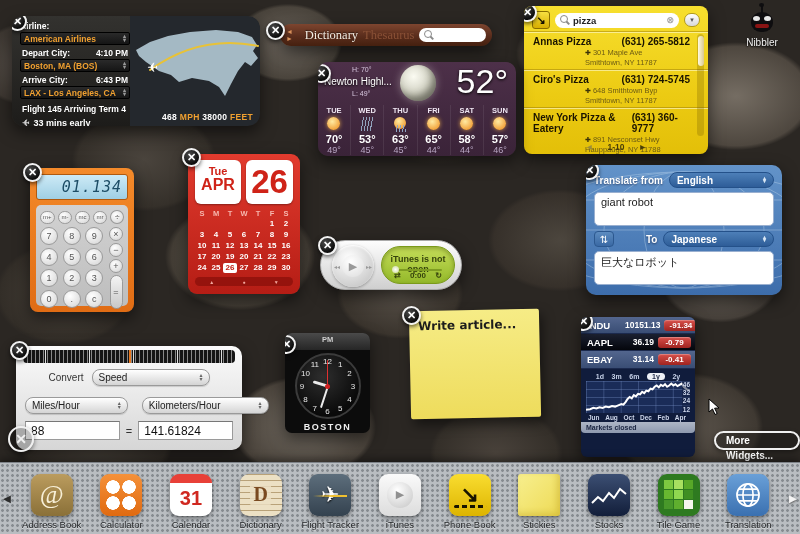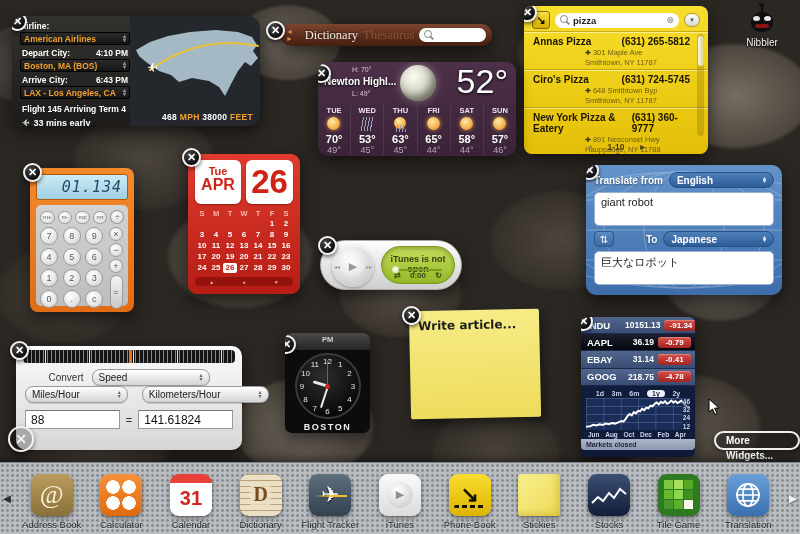--- a/index.html
+++ b/index.html
@@ -71,21 +71,21 @@
   .pb-pin { color:#3a3208; margin-right:2px; font-size:7px; }
   #phonebook .pb-scroll { position:absolute; right:4px; top:28px; width:7px; height:102px; border-radius:4px; background:rgba(120,95,0,.28); }
   #phonebook .pb-thumb { position:absolute; left:0.5px; top:2px; width:6px; height:30px; border-radius:3px; background:linear-gradient(90deg,#fffbe0,#d9c88e); }
   #phonebook .pb-pager { position:absolute; bottom:2px; left:0; right:0; display:flex; justify-content:center; gap:14px; font-size:8.5px; font-weight:bold; color:#4a3f08; align-items:center; }
   #phonebook .pb-pager .dim { color:#9c8c3a; }
 
   
   #weather { left:318px; top:62px; width:198px; height:94px; border-radius:10px;
     background:linear-gradient(#4d3049,#3a2338); color:#fff; overflow:hidden; }
   #weather .wx-head { position:relative; height:42px; }
-  #weather .wx-city { position:absolute; left:6px; top:14px; font-size:10px; font-weight:bold; text-shadow:0 1px 2px #000; }
+  #weather .wx-city { position:absolute; left:6px; top:14px; font-size:10px; font-weight:normal; text-shadow:0 1px 2px #000; }
   #weather .wx-hi { position:absolute; left:34px; top:4px; font-size:7px; color:#d8c8e0; }
   #weather .wx-lo { position:absolute; left:34px; top:28px; font-size:7px; color:#d8c8e0; }
   #weather .moon { position:absolute; left:82px; top:3px; width:36px; height:36px; border-radius:50%;
     background:radial-gradient(circle at 38% 32%, #fbfbf2, #cfcfc0 55%, #96968a);
     box-shadow:inset -4px -5px 7px rgba(50,50,40,.5), 0 0 8px rgba(255,255,240,.35); }
   #weather .wx-now { position:absolute; right:8px; top:0px; font-size:34px; font-weight:normal; color:#fff; text-shadow:0 1px 3px #000; }
   #weather .wx-days { display:flex; margin-top:1px; }
   .wx-day { flex:1; text-align:center; border-left:1px solid rgba(255,255,255,.08); padding-top:1px; }
   .wx-day:first-child { border-left:none; }
   .wx-name { font-size:7.5px; font-weight:bold; color:#efe6f2; }
@@ -190,21 +190,21 @@
   #conv { left:16px; top:346px; width:226px; height:104px; border-radius:10px;
     background:linear-gradient(#fbfbfb,#d6d6d6); padding:4px 7px; }
   #conv .ruler { position:relative; height:13px; border-radius:4px; background:#151515; overflow:hidden;
     background-image:repeating-linear-gradient(90deg,#888 0 1px,transparent 1px 4px), repeating-linear-gradient(90deg,#ddd 0 1px,transparent 1px 22px); }
   #conv .ruler::after { content:""; position:absolute; left:50%; top:0; width:2px; height:100%; background:#e87820; }
   #conv .crow1 { display:flex; align-items:center; justify-content:center; gap:8px; margin-top:6px; }
   #conv .clabel { font-size:10px; color:#333; }
   .aqua-dd { background:linear-gradient(#ffffff,#d4d4d4); border:1px solid #9a9a9a; border-radius:8px;
     font-size:10px; color:#222; display:flex; align-items:center; justify-content:space-between; padding:2px 6px; box-shadow:0 1px 1px rgba(0,0,0,.15);gap:38px; }
   #conv .cat { width:118px; }
-  #conv .crow2 { display:flex; gap:14px; padding:0 2px; }
+  #conv .crow2 { display:flex; gap:14px; margin-top:11px; padding:0 2px; }
   #conv .crow2 .aqua-dd { flex:1; }
   #conv .crow3 { display:flex; align-items:center; gap:6px; margin-top:7px; padding:0 2px; }
   #conv .cinput { flex:1; height:19px; background:#fff; border:1px solid #9a9a9a; border-top-color:#777; font-size:12px; padding:0 5px; color:#111; display:flex; align-items:center; }
   #conv .ceq { font-size:11px; color:#333; }
 
   
   #clockw { left:285px; top:333px; width:85px; height:100px; border-radius:7px; background:#0c0c0c; overflow:hidden; }
   #clockw .cap { height:17px; background:linear-gradient(#4a4a4a,#262626); color:#cfcfcf; font-size:7.5px; font-weight:bold; text-align:center; line-height:13px; }
   #clockw .face { position:relative; width:66px; height:66px; margin:3px auto 0 auto; border-radius:50%;
     background:radial-gradient(circle at 42% 35%, #2e2e2e, #0a0a0a 70%); border:2px solid #3b3b3b; }
@@ -616,25 +616,20 @@
       <div class="srow2 sel">
         <span class="sym">AAPL</span>
         <span class="prc">36.19</span>
         <span class="chg">-0.79</span>
       </div>
       <div class="srow2">
         <span class="sym">EBAY</span>
         <span class="prc">31.14</span>
         <span class="chg">-0.41</span>
       </div>
-      <div class="srow2">
-        <span class="sym">GOOG</span>
-        <span class="prc">218.75</span>
-        <span class="chg">-4.78</span>
-      </div>
     </div>
   <div class="schart-wrap">
     <div class="stabs" id="stock-tabs">
         <span class="stab">1d</span>
         <span class="stab">3m</span>
         <span class="stab">6m</span>
         <span class="stab active">1y</span>
         <span class="stab">2y</span>
       </div>
     <div class="schart">

